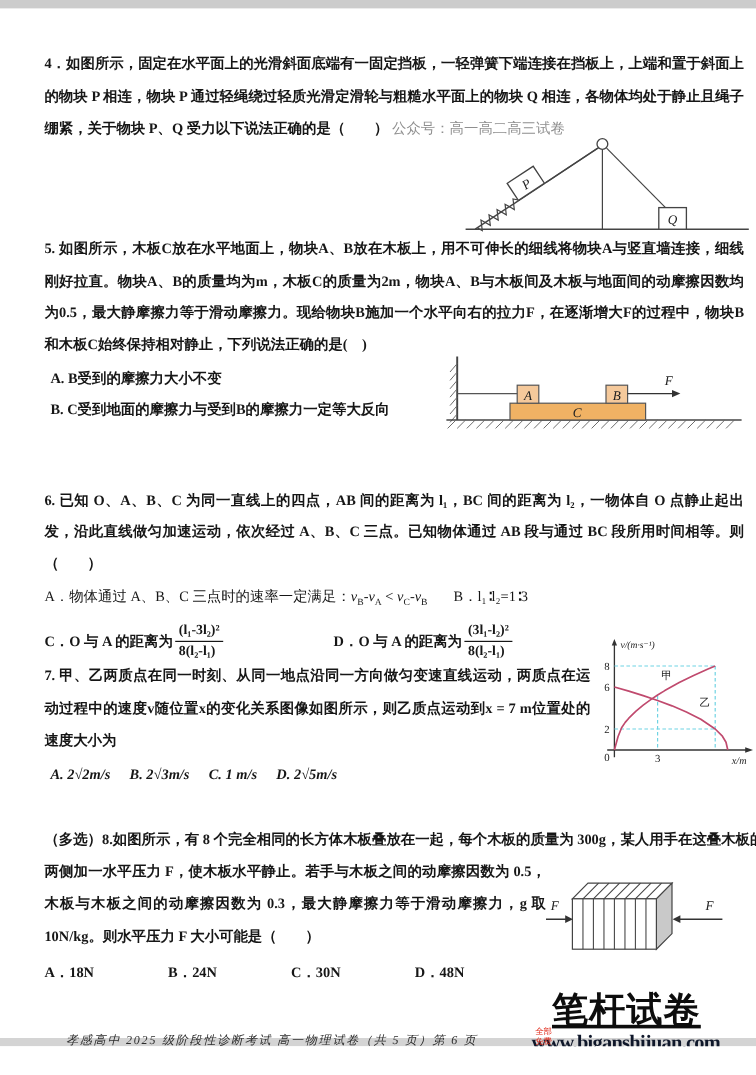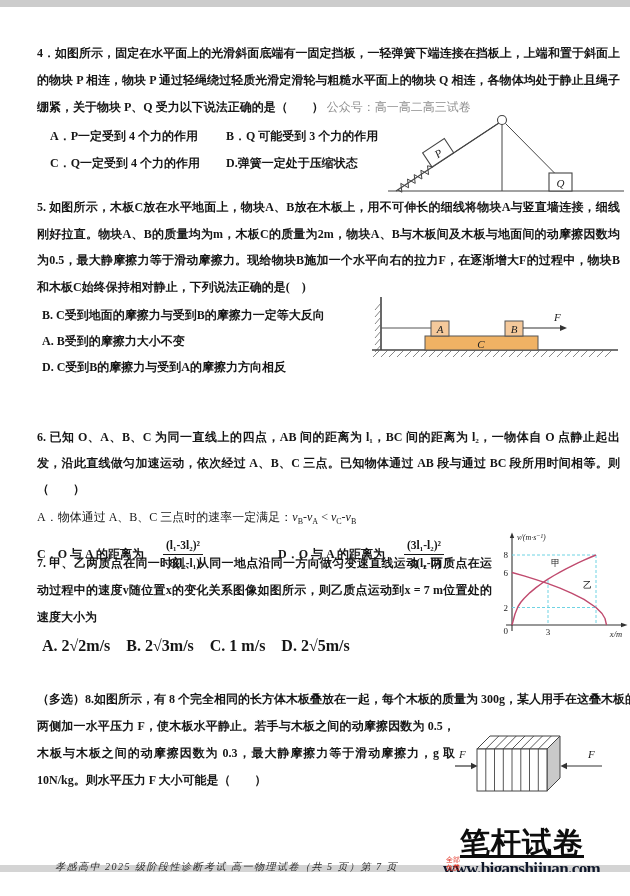--- a/index.html
+++ b/index.html
@@ -11,27 +11,27 @@
   .block{position:absolute;left:37px;width:583px;}
   .stem{font-size:12px;line-height:27px;font-weight:bold;text-align:justify;}
   .stem-tight{line-height:26.5px;}
   .note{color:#8f8f8f;font-weight:normal;}
   .opts-2col{display:grid;grid-template-columns:176px auto;column-gap:0;
              font-size:12px;line-height:27px;font-weight:bold;width:360px;margin-left:13px;margin-top:2px;}
   .optline{font-size:12px;line-height:26px;font-weight:bold;margin-left:5px;}
   .q6rowA{display:grid;grid-template-columns:341px auto;font-size:12px;line-height:25px;font-weight:normal;margin-top:3px;}
   .q6rowB{display:grid;grid-template-columns:241px auto;font-size:12px;font-weight:bold;margin-top:4px;align-items:center;}
   .fracline{display:inline-flex;align-items:center;}
-  .frac{display:inline-flex;flex-direction:column;text-align:right;vertical-align:middle;margin-left:19px;
+  .frac{display:inline-flex;flex-direction:column;text-align:left;vertical-align:middle;margin-left:2px;
         font-size:11.5px;line-height:15px;}
   .frac .num{border-bottom:1.2px solid #161616;padding:0 3px 1px 3px;}
   .frac .den{padding:1px 3px 0 3px;}
   sub{font-size:8px;}
   .q7stem{width:455px;}
-  .q7opts{display:flex;gap:16px;font-size:16px;line-height:25px;font-weight:bold;margin-left:5px;margin-top:2px;}
+  .q7opts{display:flex;gap:16px;font-size:12px;line-height:25px;font-weight:bold;margin-left:5px;margin-top:2px;font-style:italic;}
   .q8line1{white-space:nowrap;}
   .q8rest{width:418px;}
   .q8opts{display:flex;width:350px;justify-content:space-between;font-size:12px;line-height:25px;font-weight:bold;margin-top:4px;}
   .fig{position:absolute;}
   .footer-left{position:absolute;left:55px;top:860px;font-size:10px;font-style:italic;
                letter-spacing:1.5px;color:#2c2c2c;}
   .watermark{position:absolute;left:443px;top:826px;width:180px;}
   .wm-brand{font-size:30px;font-weight:bold;letter-spacing:1px;line-height:34px;margin-left:17px;color:#0d0d0d;text-decoration:underline;}
   .wm-free{position:absolute;left:3px;top:31px;width:16px;font-size:7px;line-height:7.5px;
            color:#e02818;font-weight:normal;}
@@ -42,26 +42,20 @@
 </style>
 </head>
 <body>
 
 <div class="page">
   <div class="bar bar-top"></div>
   <div class="bar bar-bottom"></div>
 
   <div class="block" style="top:40px;">
     <div class="stem"><span>4．如图所示，固定在水平面上的光滑斜面底端有一固定挡板，一轻弹簧下端连接在挡板上，上端和置于斜面上的物块 P 相连，物块 P 通过轻绳绕过轻质光滑定滑轮与粗糙水平面上的物块 Q 相连，各物体均处于静止且绳子绷紧，关于物块 P、Q 受力以下说法正确的是（　　）</span> <span class="note">公众号：高一高二高三试卷</span></div>
-    <div class="opts-2col">
-      <div><span>A．</span><span>P一定受到 4 个力的作用</span></div>
-      <div><span>B．</span><span>Q 可能受到 3 个力的作用</span></div>
-      <div><span>C．</span><span>Q一定受到 4 个力的作用</span></div>
-      <div><span>D.</span><span>弹簧一定处于压缩状态</span></div>
-    </div>
   </div>
 
   <svg class="fig" style="left:384px;top:110px;" width="242" height="88" viewBox="0 0 242 88">
     <line x1="4" y1="81" x2="240" y2="81" stroke="#444" stroke-width="1.2"></line>
     <line x1="12" y1="81" x2="118" y2="11" stroke="#444" stroke-width="1.2"></line>
     <line x1="118" y1="11" x2="118" y2="81" stroke="#444" stroke-width="1"></line>
     <polyline points="14,80 17.9,82.2 16.8,73.4 24.6,77.8 23.5,69 31.2,73.4 30.2,64.6 37.9,69 36.9,60.2 44.6,64.6 43.5,55.8 49.1,56.9" fill="none" stroke="#444" stroke-width="1"></polyline>
     <g transform="translate(49.1,56.9) rotate(-33.4)">
       <rect x="-1" y="-17.5" width="26" height="17" fill="#ffffff" stroke="#444" stroke-width="1.1"></rect>
       <text x="12" y="-4.5" text-anchor="middle" class="svg-label">P</text>
@@ -69,49 +63,49 @@
     <line x1="71" y1="42" x2="114" y2="13.5" stroke="#444" stroke-width="1"></line>
     <circle cx="118" cy="10" r="4.5" fill="#ffffff" stroke="#444" stroke-width="1.1"></circle>
     <line x1="121.5" y1="13.5" x2="171" y2="63.5" stroke="#444" stroke-width="1"></line>
     <rect x="165" y="63" width="23" height="18" fill="#ffffff" stroke="#444" stroke-width="1.1"></rect>
     <text x="176.5" y="77" text-anchor="middle" class="svg-label">Q</text>
   </svg>
 
   <div class="block" style="top:194px;">
     <div class="stem stem-tight">5. 如图所示，木板C放在水平地面上，物块A、B放在木板上，用不可伸长的细线将物块A与竖直墙连接，细线刚好拉直。物块A、B的质量均为m，木板C的质量为2m，物块A、B与木板间及木板与地面间的动摩擦因数均为0.5，最大静摩擦力等于滑动摩擦力。现给物块B施加一个水平向右的拉力F，在逐渐增大F的过程中，物块B和木板C始终保持相对静止，下列说法正确的是(　)</div>
     <div style="width:330px;margin-top:2px;">
+      <div class="optline"><span>A.</span> <span>B受到的摩擦力大小不变</span></div>
       <div class="optline"><span>B.</span> <span>C受到地面的摩擦力与受到B的摩擦力一定等大反向</span></div>
-      <div class="optline"><span>A.</span> <span>B受到的摩擦力大小不变</span></div>
-      <div class="optline"><span>D.</span> <span>C受到B的摩擦力与受到A的摩擦力方向相反</span></div>
     </div>
   </div>
 
   <svg class="fig" style="left:370px;top:291px;" width="252" height="80" viewBox="0 0 252 80">
     <line x1="11" y1="6" x2="11" y2="59" stroke="#444" stroke-width="1.6"></line>
     <path d="M11 12 L5 19 M11 19 L5 26 M11 26 L5 33 M11 33 L5 40 M11 40 L5 47 M11 47 L5 54 M11 54 L5 61" stroke="#666" stroke-width="0.8" fill="none"></path>
     <line x1="2" y1="59" x2="248" y2="59" stroke="#444" stroke-width="1.4"></line>
     <path d="M10 59 L3 66 M18 59 L11 66 M26 59 L19 66 M34 59 L27 66 M42 59 L35 66 M50 59 L43 66 M58 59 L51 66 M66 59 L59 66 M74 59 L67 66 M82 59 L75 66 M90 59 L83 66 M98 59 L91 66 M106 59 L99 66 M114 59 L107 66 M122 59 L115 66 M130 59 L123 66 M138 59 L131 66 M146 59 L139 66 M154 59 L147 66 M162 59 L155 66 M170 59 L163 66 M178 59 L171 66 M186 59 L179 66 M194 59 L187 66 M202 59 L195 66 M210 59 L203 66 M218 59 L211 66 M226 59 L219 66 M234 59 L227 66 M242 59 L235 66" stroke="#666" stroke-width="0.8" fill="none"></path>
     <rect x="55" y="45" width="113" height="14" fill="#f0b264" stroke="#555" stroke-width="1"></rect>
     <text x="111" y="56.5" text-anchor="middle" class="svg-label">C</text>
     <rect x="61" y="30" width="18" height="15" fill="#f5c99b" stroke="#555" stroke-width="1"></rect>
     <text x="70" y="42" text-anchor="middle" class="svg-label">A</text>
     <rect x="135" y="30" width="18" height="15" fill="#f5c99b" stroke="#555" stroke-width="1"></rect>
     <text x="144" y="42" text-anchor="middle" class="svg-label">B</text>
     <line x1="11" y1="37" x2="61" y2="37" stroke="#555" stroke-width="1"></line>
     <line x1="153" y1="37" x2="191" y2="37" stroke="#333" stroke-width="1.2"></line>
     <polygon points="190,34 190,40 197,37" fill="#333"></polygon>
     <text x="184" y="30" class="svg-label">F</text>
   </svg>
 
-  <div class="block" style="top:424px;">
+  <div class="block" style="top:404px;">
     <div class="stem" style="line-height:26px;">6. 已知 O、A、B、C 为同一直线上的四点，AB 间的距离为 l₁，BC 间的距离为 l₂，一物体自 O 点静止起出发，沿此直线做匀加速运动，依次经过 A、B、C 三点。已知物体通过 AB 段与通过 BC 段所用时间相等。则（　　）</div>
     <div class="q6rowA">
       <div>
         <span>A．</span><span>物体通过 A、B、C 三点时的速率一定满足：</span><i>v</i><sub>B</sub><span>-</span><i>v</i><sub>A</sub> <span>&lt;</span> <i>v</i><sub>C</sub><span>-</span><i>v</i><sub>B</sub>
       </div>
+      <div><span>B．</span><span>l₁∶l₂=1∶3</span></div>
     </div>
     <div class="q6rowB">
       <div class="fracline">
         <span>C．</span>
           <span>O 与 A 的距离为</span>
           <span class="frac">
             <span class="num">(l₁-3l₂)²</span>
             <span class="den">8(l₂-l₁)</span>
           </span>
       </div>
@@ -155,35 +149,41 @@
     <text x="14" y="46" font-size="9" text-anchor="end" fill="#222">6</text>
     <text x="14" y="81" font-size="9" text-anchor="end" fill="#222">2</text>
     <text x="14" y="104" font-size="9" text-anchor="end" fill="#222">0</text>
     <text x="54" y="105" font-size="9" text-anchor="middle" fill="#222">3</text>
   </svg>
 
 
   <div class="block" style="top:686px;">
     <div class="stem q8line1">（多选）8.如图所示，有 8 个完全相同的长方体木板叠放在一起，每个木板的质量为 300g，某人用手在这叠木板的</div>
     <div class="stem q8rest">两侧加一水平压力 F，使木板水平静止。若手与木板之间的动摩擦因数为 0.5，木板与木板之间的动摩擦因数为 0.3，最大静摩擦力等于滑动摩擦力，g 取 10N/kg。则水平压力 F 大小可能是（　　）</div>
+    <div class="q8opts">
+      <span><span>A．</span><span>18N</span></span>
+      <span><span>B．</span><span>24N</span></span>
+      <span><span>C．</span><span>30N</span></span>
+      <span><span>D．</span><span>48N</span></span>
+    </div>
   </div>
 
   <svg class="fig" style="left:452px;top:704px;" width="155" height="103" viewBox="0 0 155 103">
     <polygon points="25,45 95,45 108,32 38,32" fill="#ffffff" stroke="#444" stroke-width="1"></polygon>
     <polygon points="95,45 108,32 108,74 95,87" fill="#c9c9c9" stroke="#444" stroke-width="1"></polygon>
     <rect x="25" y="45" width="70" height="42" fill="#ffffff" stroke="#444" stroke-width="1"></rect>
     <path d="M33.8 45 V87 M42.5 45 V87 M51.3 45 V87 M60 45 V87 M68.8 45 V87 M77.5 45 V87 M86.3 45 V87" stroke="#444" stroke-width="0.9" fill="none"></path>
     <path d="M33.8 45 L46.8 32 M42.5 45 L55.5 32 M51.3 45 L64.3 32 M60 45 L73 32 M68.8 45 L81.8 32 M77.5 45 L90.5 32 M86.3 45 L99.3 32" stroke="#444" stroke-width="0.9" fill="none"></path>
     <line x1="3" y1="62" x2="20" y2="62" stroke="#333" stroke-width="1.2"></line>
     <polygon points="19,58.8 19,65.2 25.5,62" fill="#333"></polygon>
     <text x="7" y="54" class="svg-label">F</text>
     <line x1="150" y1="62" x2="114" y2="62" stroke="#333" stroke-width="1.2"></line>
     <polygon points="115,58.8 115,65.2 108.5,62" fill="#333"></polygon>
     <text x="136" y="54" class="svg-label">F</text>
   </svg>
 
-  <div class="footer-left">孝感高中 2025 级阶段性诊断考试 高一物理试卷（共 5 页）第 7 页</div>
+  <div class="footer-left">孝感高中 2025 级阶段性诊断考试 高一物理试卷（共 5 页）第 6 页</div>
   <div class="watermark">
     <div class="wm-free">全部免费</div>
     <div class="wm-brand">笔杆试卷</div>
     <div class="wm-url">www.biganshijuan.com</div>
   </div>
 </div>
 
 </body></html>

